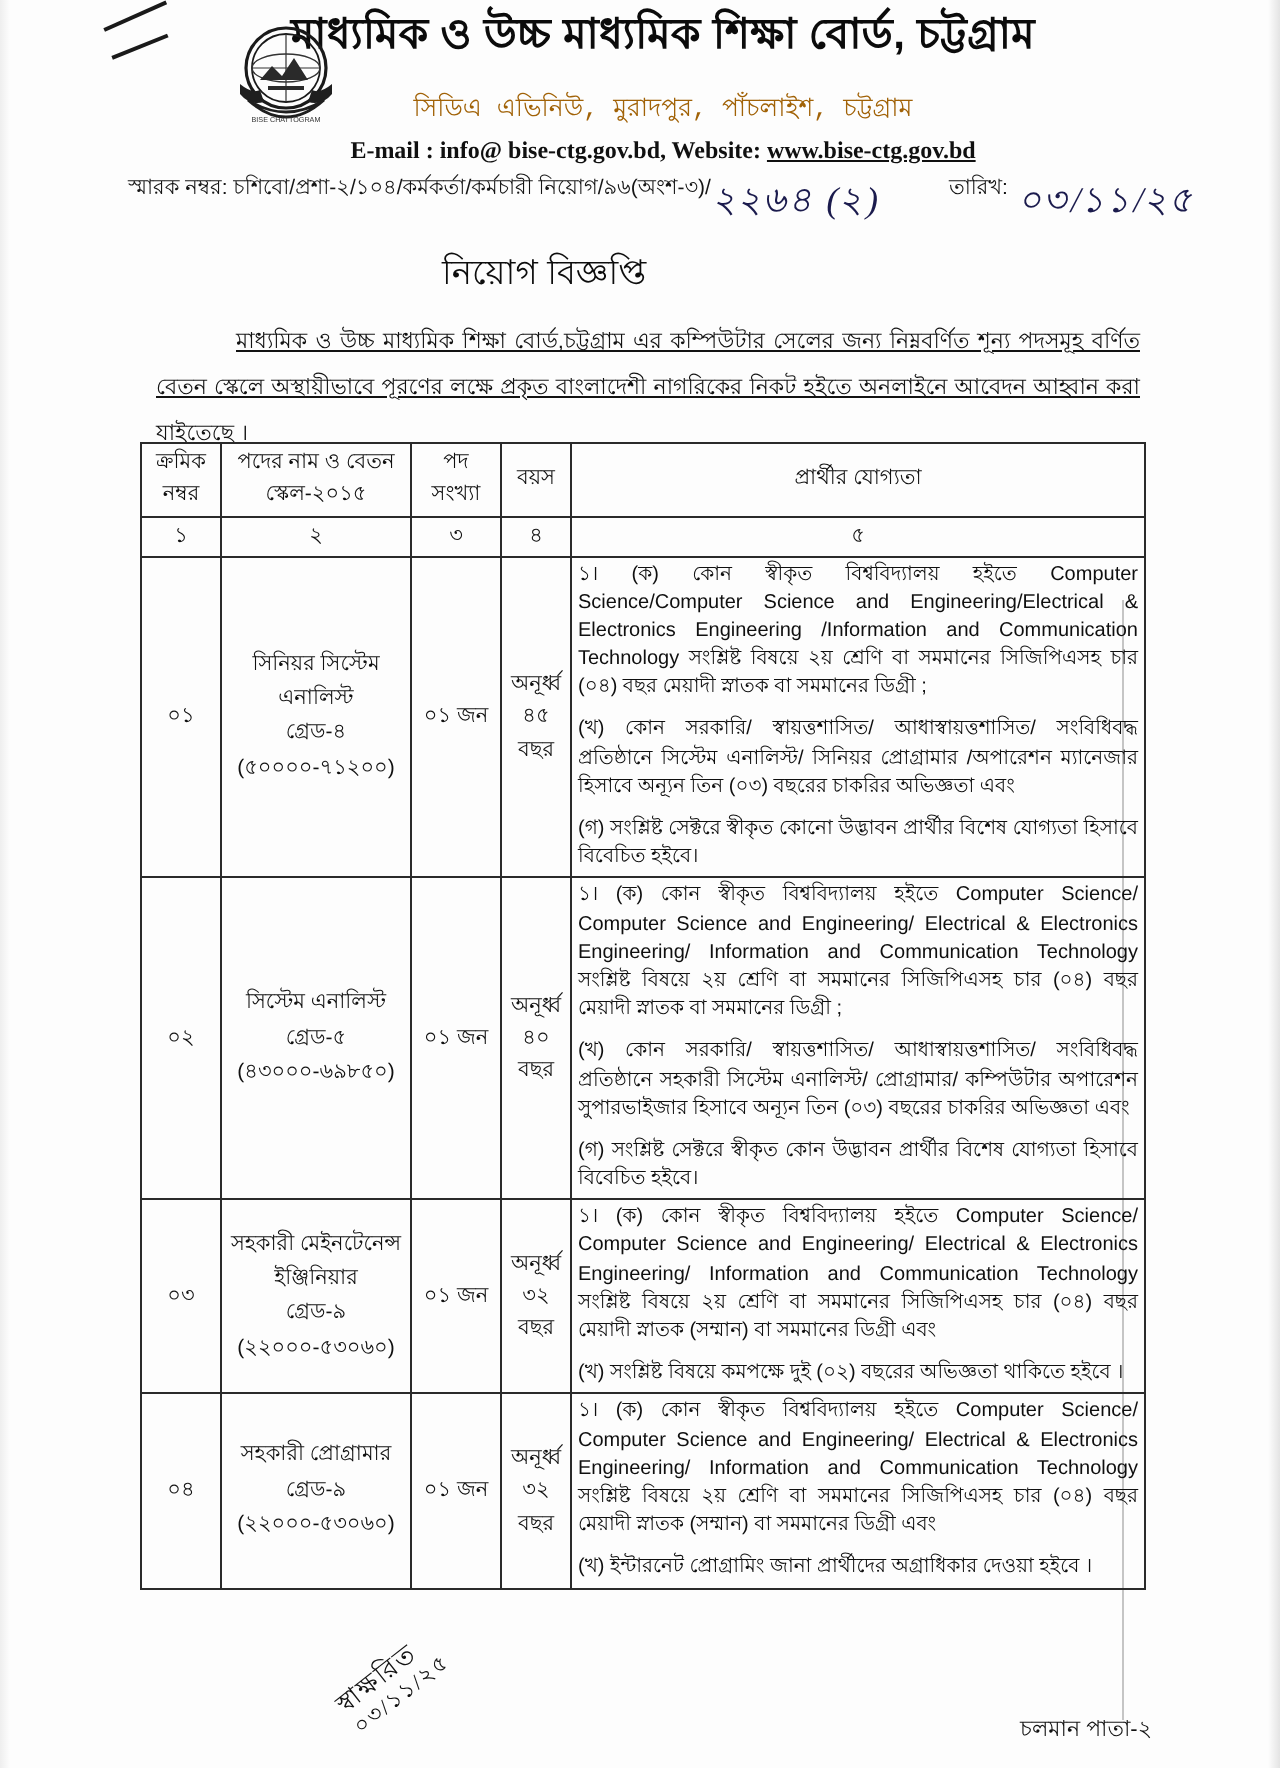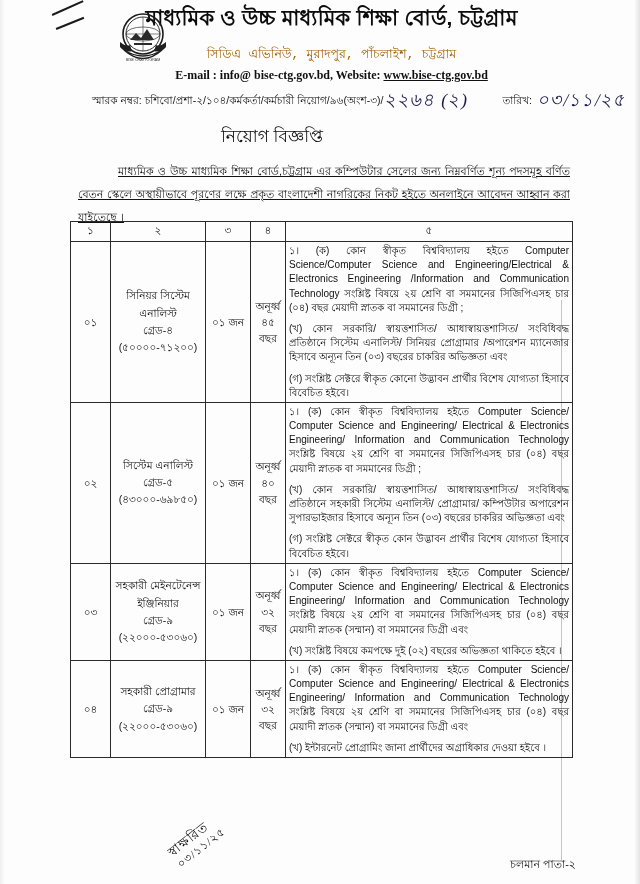--- a/index.html
+++ b/index.html
@@ -76,23 +76,23 @@
     font-size: 12px;
     font-weight: bold;
     margin-top: 3px;
     color: #101010;
   }
   .org-contact .site-url { text-decoration: underline; font-weight: bold; }
 
   
   .memo-row {
     position: absolute;
-    top: 86px; left: 92px; width: 500px;
+    top: 86px; left: 64px; width: 500px;
     display: flex;
-    align-items: center;
+    align-items: flex-start;
     font-size: 10.5px;
     font-family: "Liberation Sans", sans-serif;
   }
   .memo-label { white-space: nowrap; color: #151515; }
   .hand {
     font-family: "Liberation Serif", serif;
     color: #1b1b4d;
     font-size: 17px;
     letter-spacing: 1px;
     transform: skewX(-10deg);
@@ -258,20 +258,27 @@
 
   <table class="circular">
     <colgroup>
       <col class="c1">
         <col class="c2">
         <col class="c3">
         <col class="c4">
         <col class="c5">
     </colgroup>
     <thead>
+      <tr>
+        <th>ক্রমিক নম্বর</th>
+        <th>পদের নাম ও বেতন স্কেল-২০১৫</th>
+        <th>পদ সংখ্যা</th>
+        <th>বয়স</th>
+        <th>প্রার্থীর যোগ্যতা</th>
+      </tr>
       <tr class="numrow">
         <td>১</td>
         <td>২</td>
         <td>৩</td>
         <td>৪</td>
         <td>৫</td>
       </tr>
     </thead>
     <tbody>
 

